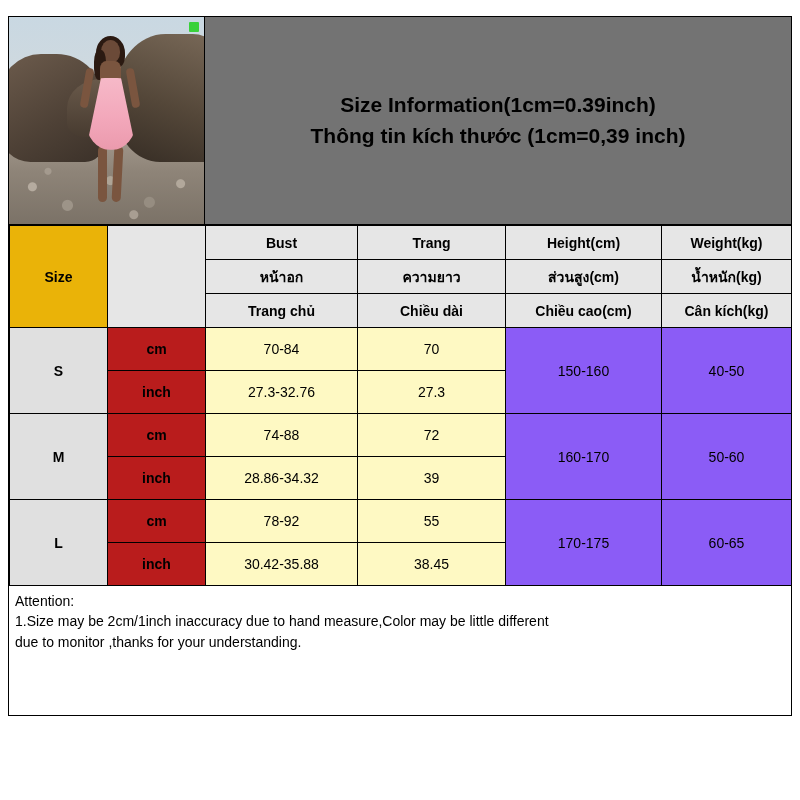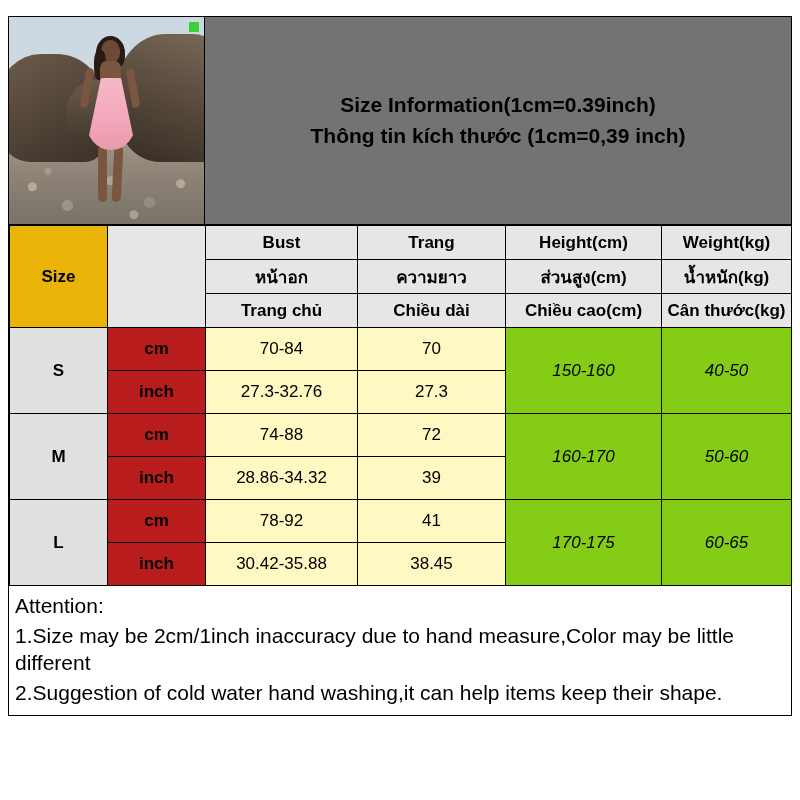--- a/index.html
+++ b/index.html
@@ -165,21 +165,21 @@
   table.size-table {
     width: 100%;
     border-collapse: collapse;
     table-layout: fixed;
     background: #ffffff;
   }
   table.size-table td {
     border: 1px solid #000;
     text-align: center;
     vertical-align: middle;
-    font-size: 17px;
+    font-size: 14px;
     color: #000;
     padding: 2px 3px;
     box-sizing: border-box;
   }
   .col-size { width: 98px; }
   .col-unit { width: 98px; }
   .col-bust { width: 152px; }
   .col-length { width: 148px; }
   .col-height { width: 156px; }
   .col-weight { width: 130px; }
@@ -201,31 +201,31 @@
   }
   .unit-cell {
     background: #b91c1c;
     font-weight: bold;
     font-size: 16px;
   }
   .data-cell {
     background: #fef9c3;
     height: 43px;
   }
-  .span-cell { background: #84cc16; font-style: italic; }
+  .span-cell { background: #8b5cf6; }
 
   
   .attention {
     padding: 6px 6px 4px 6px;
     box-sizing: border-box;
     background: #ffffff;
   }
   .attention p {
     margin: 0 0 2px 0;
-    font-size: 21px;
+    font-size: 14px;
     color: #000;
     line-height: 1.32;
   }
 </style>
 </head>
 <body>
 
 <div class="sheet">
   <div class="card">
 
@@ -279,21 +279,21 @@
         <tr>
           <td class="hdr">หน้าอก</td>
           <td class="hdr">ความยาว</td>
           <td class="hdr">ส่วนสูง(cm)</td>
           <td class="hdr">น้ำหนัก(kg)</td>
         </tr>
         <tr>
           <td class="hdr">Trang chủ</td>
           <td class="hdr">Chiều dài</td>
           <td class="hdr">Chiều cao(cm)</td>
-          <td class="hdr">Cân thước(kg)</td>
+          <td class="hdr">Cân kích(kg)</td>
         </tr>
 
         <tr>
           <td class="row-size-cell" rowspan="2">S</td>
           <td class="unit-cell">cm</td>
           <td class="data-cell">70-84</td>
           <td class="data-cell">70</td>
           <td class="span-cell" rowspan="2">150-160</td>
           <td class="span-cell" rowspan="2">40-50</td>
         </tr>
@@ -314,32 +314,32 @@
         <tr>
           <td class="unit-cell">inch</td>
           <td class="data-cell">28.86-34.32</td>
           <td class="data-cell">39</td>
         </tr>
 
         <tr>
           <td class="row-size-cell" rowspan="2">L</td>
           <td class="unit-cell">cm</td>
           <td class="data-cell">78-92</td>
-          <td class="data-cell">41</td>
+          <td class="data-cell">55</td>
           <td class="span-cell" rowspan="2">170-175</td>
           <td class="span-cell" rowspan="2">60-65</td>
         </tr>
         <tr>
           <td class="unit-cell">inch</td>
           <td class="data-cell">30.42-35.88</td>
           <td class="data-cell">38.45</td>
         </tr>
       </tbody>
     </table>
 
     <div class="attention">
       <p>Attention:</p>
       <p>1.Size may be 2cm/1inch inaccuracy due to hand measure,Color may be little different</p>
-      <p>2.Suggestion of cold water hand washing,it can help items keep their shape.</p>
+      <p>due to monitor ,thanks for your understanding.</p>
     </div>
 
   </div>
 </div>
 
 </body></html>

